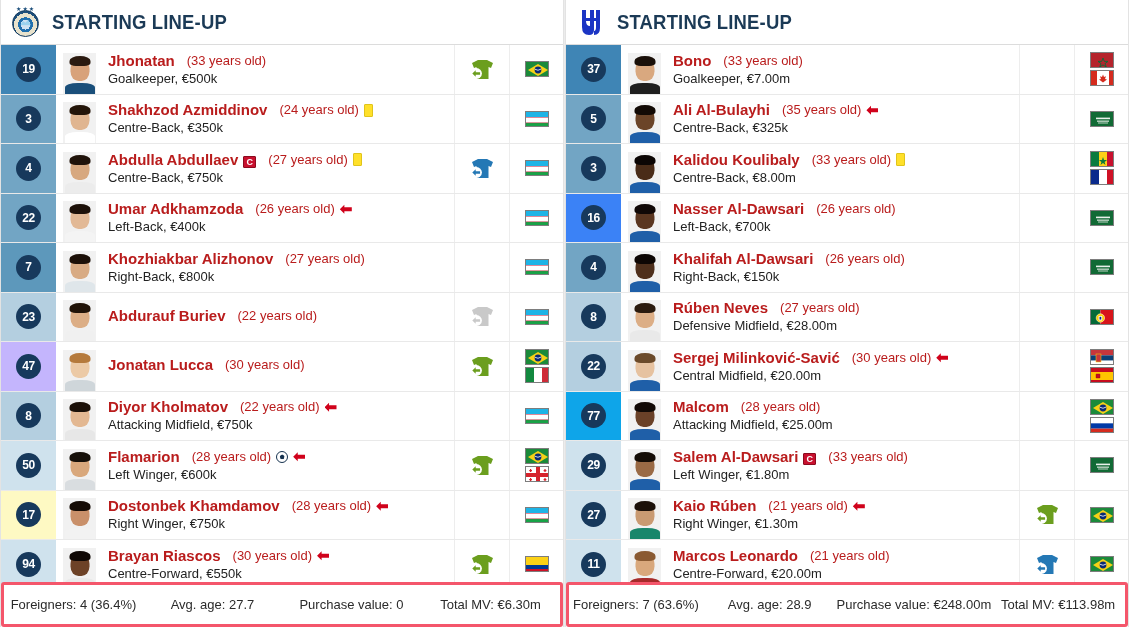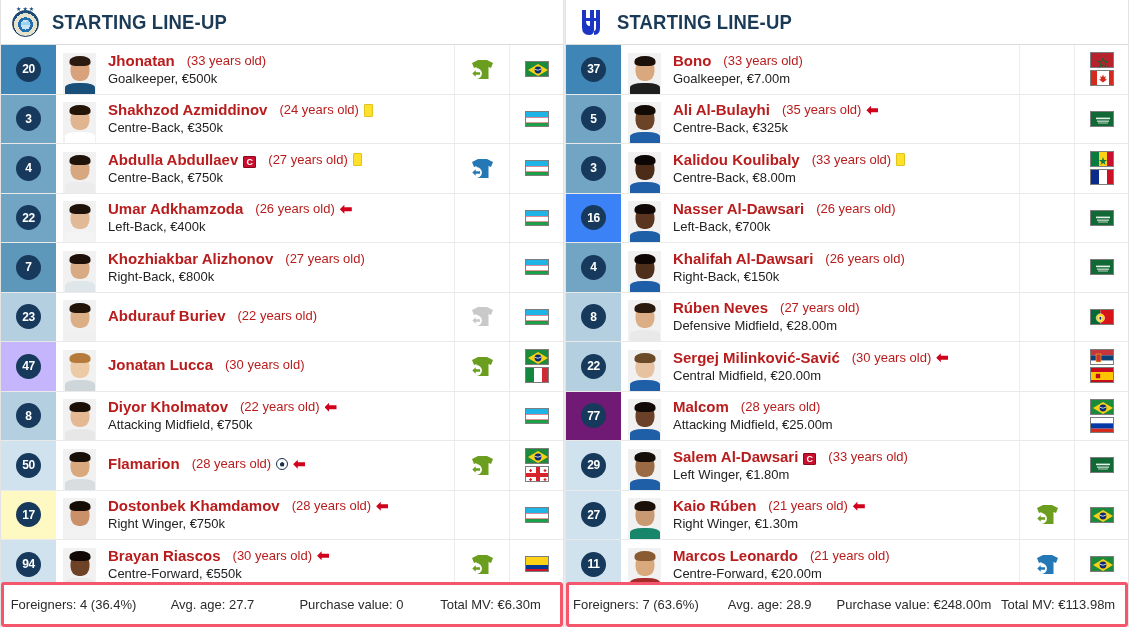--- a/index.html
+++ b/index.html
@@ -294,21 +294,21 @@
     <div class="panel-header">
       <div class="club-logo">
         <div class="crest-stars">★★★</div>
         <div class="crest-pakhtakor"></div>
       </div>
       <div class="panel-title">STARTING LINE-UP</div>
     </div>
     <div class="rows" id="left-rows">
         <div class="player-row">
           <div class="num-cell" style="background:#3f85b5">
-            <div class="num-badge">20</div>
+            <div class="num-badge">19</div>
           </div>
           <div class="photo-cell">
             <div class="avatar">
               <div class="head" style="background:#d8a27a"></div>
               <div class="hair" style="background:#2b1a10"></div>
               <div class="body" style="background:#1a4f7a"></div>
             </div>
           </div>
           <div class="info-cell">
             <div class="line1">
@@ -610,20 +610,21 @@
               <span class="pname">Flamarion</span>
               <span class="pname-badges"></span>
               <span class="page-txt">(28 years old)</span>
               <span class="icon-inline">
                 <span class="icon-ball"></span>
               </span>
               <span class="icon-inline">
                 <span class="icon-arrow-out"></span>
               </span>
             </div>
+            <div class="line2">Left Winger, €600k</div>
           </div>
           <div class="sub-cell">
             <span class="shirt">
               <svg width="25" height="21" viewBox="0 0 25 21">
                 <path d="M8 1 L12.5 1 L17 1 L23 4 L21 9 L18.5 8 L18.5 20 L6.5 20 L6.5 8 L4 9 L2 4 Z" fill="#6b9e1e"></path>
                 <g transform="translate(1.5,9.5)">
                   <circle cx="5" cy="5" r="5.4" fill="#ffffff"></circle>
                   <path d="M0.8 5 L4.2 1.8 L4.2 3.7 L8.6 3.7 L8.6 6.3 L4.2 6.3 L4.2 8.2 Z" fill="#6b9e1e"></path>
                 </g>
               </svg>
@@ -970,21 +971,21 @@
               </svg></span>
             <span class="flag"><svg width="24" height="16" viewBox="0 0 24 16">
                 <rect width="24" height="4" fill="#c60b1e"></rect>
                 <rect y="4" width="24" height="8" fill="#ffc400"></rect>
                 <rect y="12" width="24" height="4" fill="#c60b1e"></rect>
                 <rect x="5" y="6" width="4" height="4" rx="0.5" fill="#c60b1e" stroke="#8a0814" stroke-width="0.4"></rect>
               </svg></span>
           </div>
         </div>
         <div class="player-row">
-          <div class="num-cell" style="background:#701a75">
+          <div class="num-cell" style="background:#0ea5e9">
             <div class="num-badge">77</div>
           </div>
           <div class="photo-cell">
             <div class="avatar">
               <div class="head" style="background:#6a4128"></div>
               <div class="hair" style="background:#120a06"></div>
               <div class="body" style="background:#1f5fa8"></div>
             </div>
           </div>
           <div class="info-cell">

